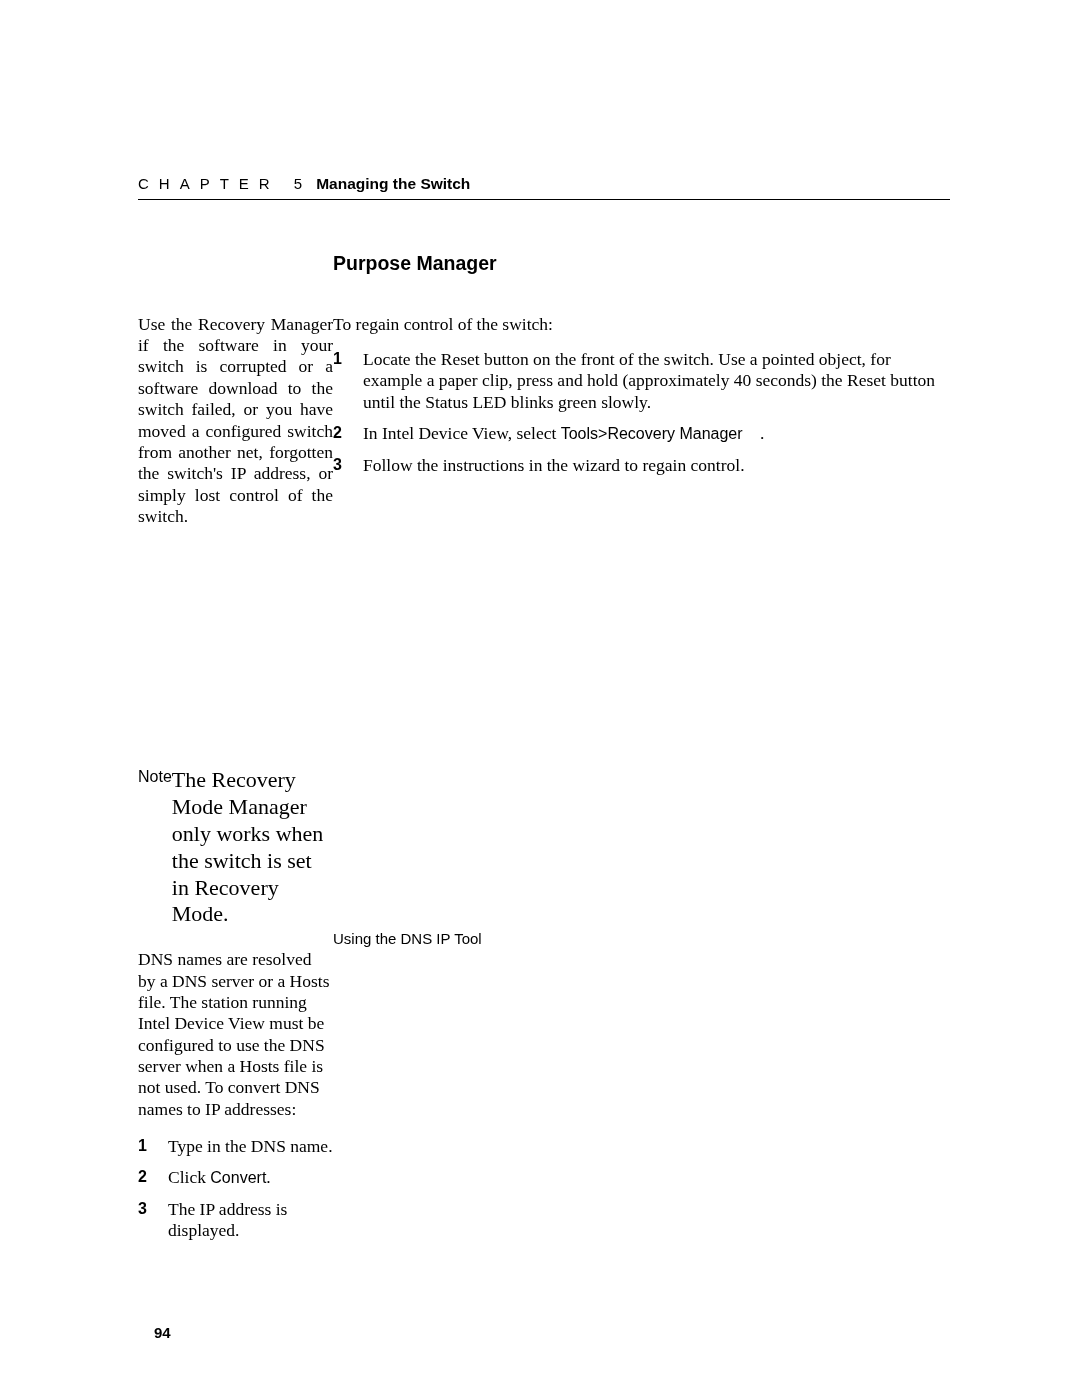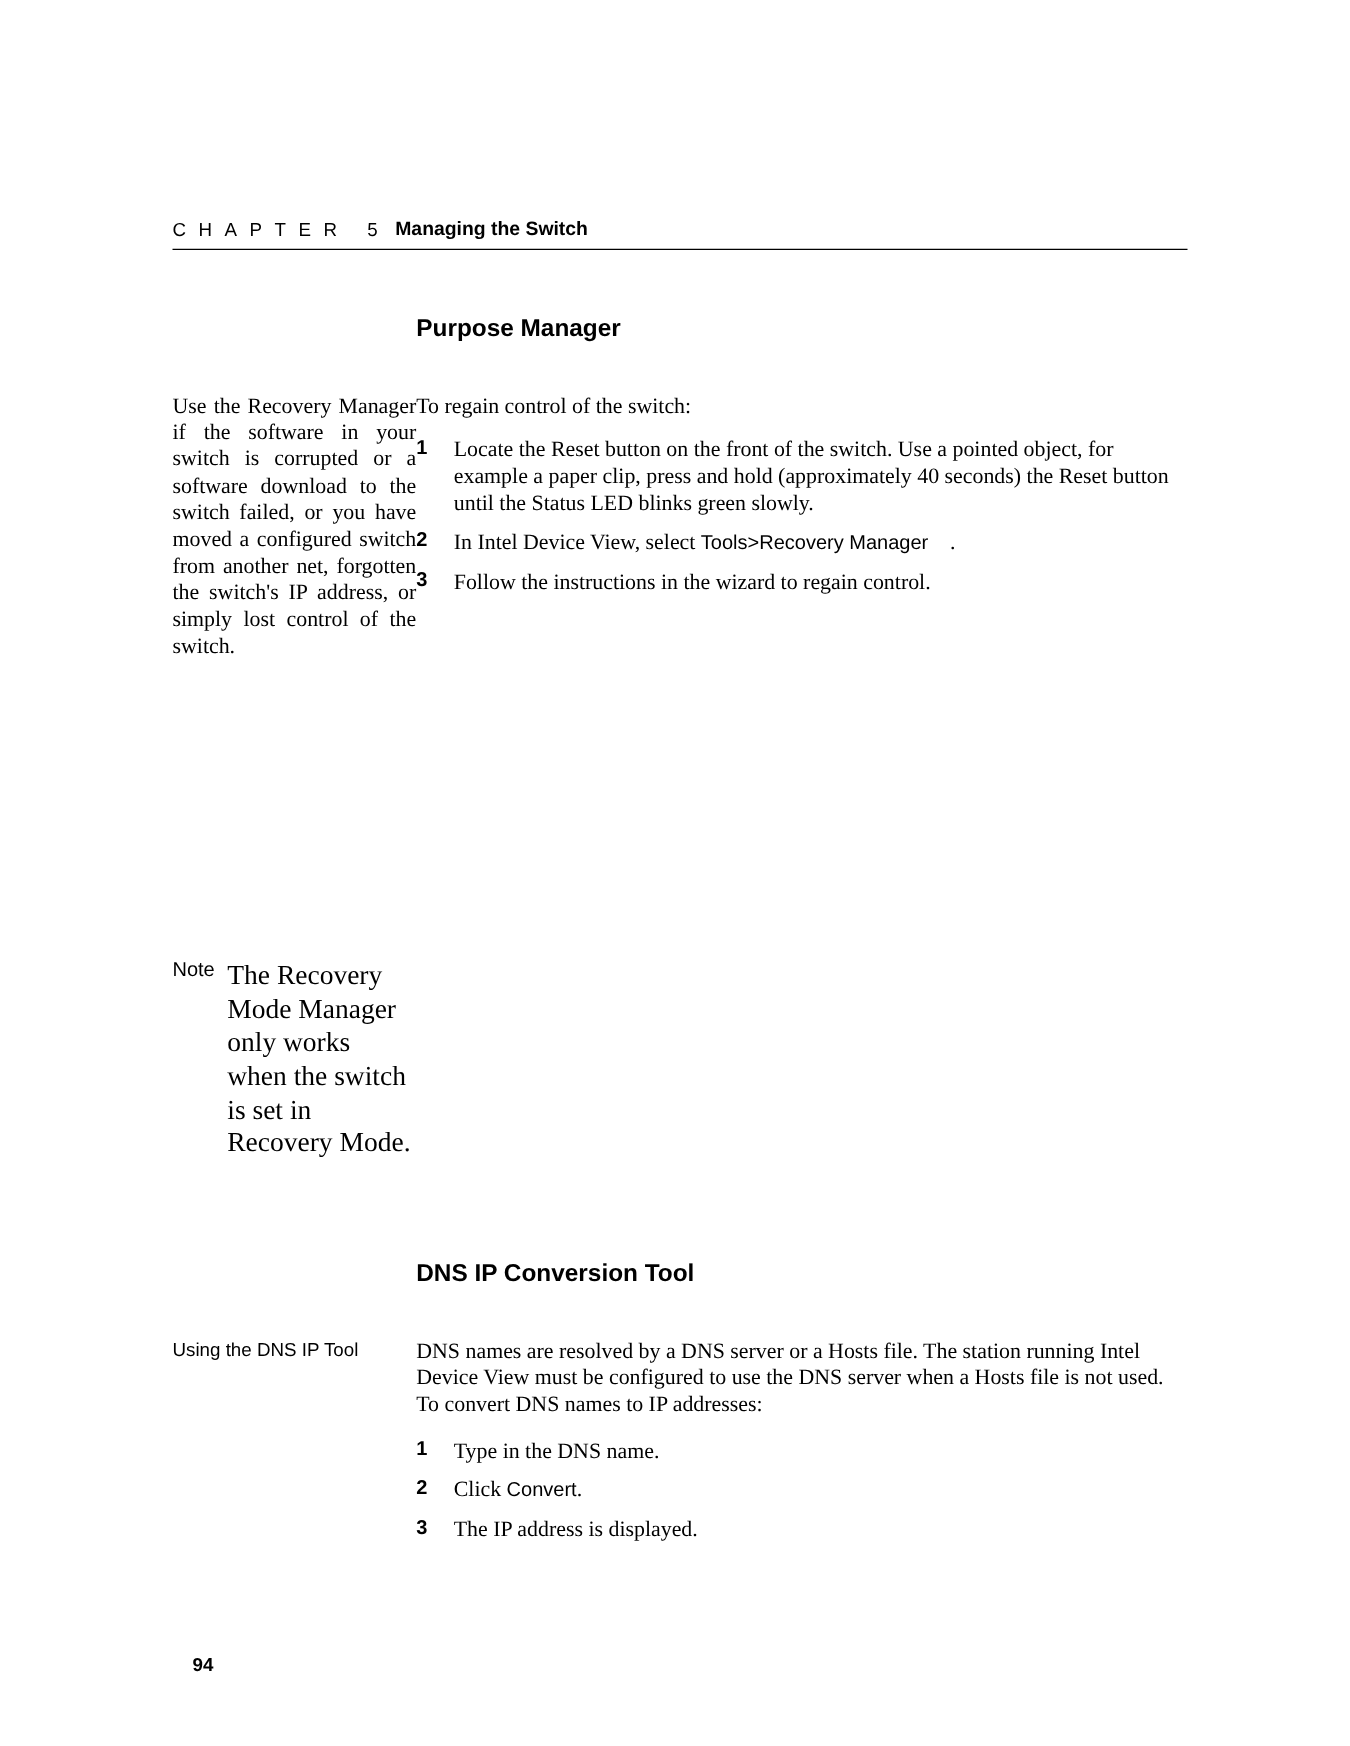--- a/index.html
+++ b/index.html
@@ -9,21 +9,21 @@
       background: #fff;
       font-family: "Times New Roman", Times, serif;
       color: #000;
       position: relative;
     }
     .page {
       padding: 175px 130px 0 138px;
     }
     .running-header {
       display: flex;
-      align-items: center;
+      align-items: flex-start;
       border-bottom: 1px solid #000;
       padding-bottom: 6px;
       margin-bottom: 52px;
     }
     .chapter-label {
       font-family: Arial, Helvetica, sans-serif;
       font-size: 15px;
       letter-spacing: 10px;
       margin-right: 4px;
     }
@@ -51,23 +51,21 @@
       font-family: Arial, Helvetica, sans-serif;
       font-weight: bold;
       font-size: 19.5px;
       margin-bottom: 38px;
     }
     .purpose-text {
       text-align: justify;
     }
     .note-row {
       display: flex;
-      gap: 10px;
       margin-top: 240px;
-      margin-bottom: 42px;
     }
     .note-label {
       font-family: Arial, Helvetica, sans-serif;
       font-size: 16px;
       flex: 0 0 auto;
     }
     .note-text {
       font-size: 22px;
       line-height: 1.22;
     }
@@ -152,23 +150,20 @@
           </span>
         </li>
         <li>
           <span class="num">3</span>
           <span class="step-body">Follow the instructions in the wizard to regain control.</span>
         </li>
       </ol>
     </div>
 
     <div></div>
-    <div class="main-col section2">
-      <div class="section-heading">DNS IP Conversion Tool</div>
-    </div>
 
     <div class="side-label">Using the DNS IP Tool</div>
     <div class="main-col">
       <p class="dns-intro">DNS names are resolved by a DNS server or a Hosts file. The station running Intel Device View must be configured to use the DNS server when a Hosts file is not used. To convert DNS names to IP addresses:</p>
       <ol class="steps">
         <li>
           <span class="num">1</span>
           <span class="step-body">Type in the DNS name.</span>
         </li>
         <li>

